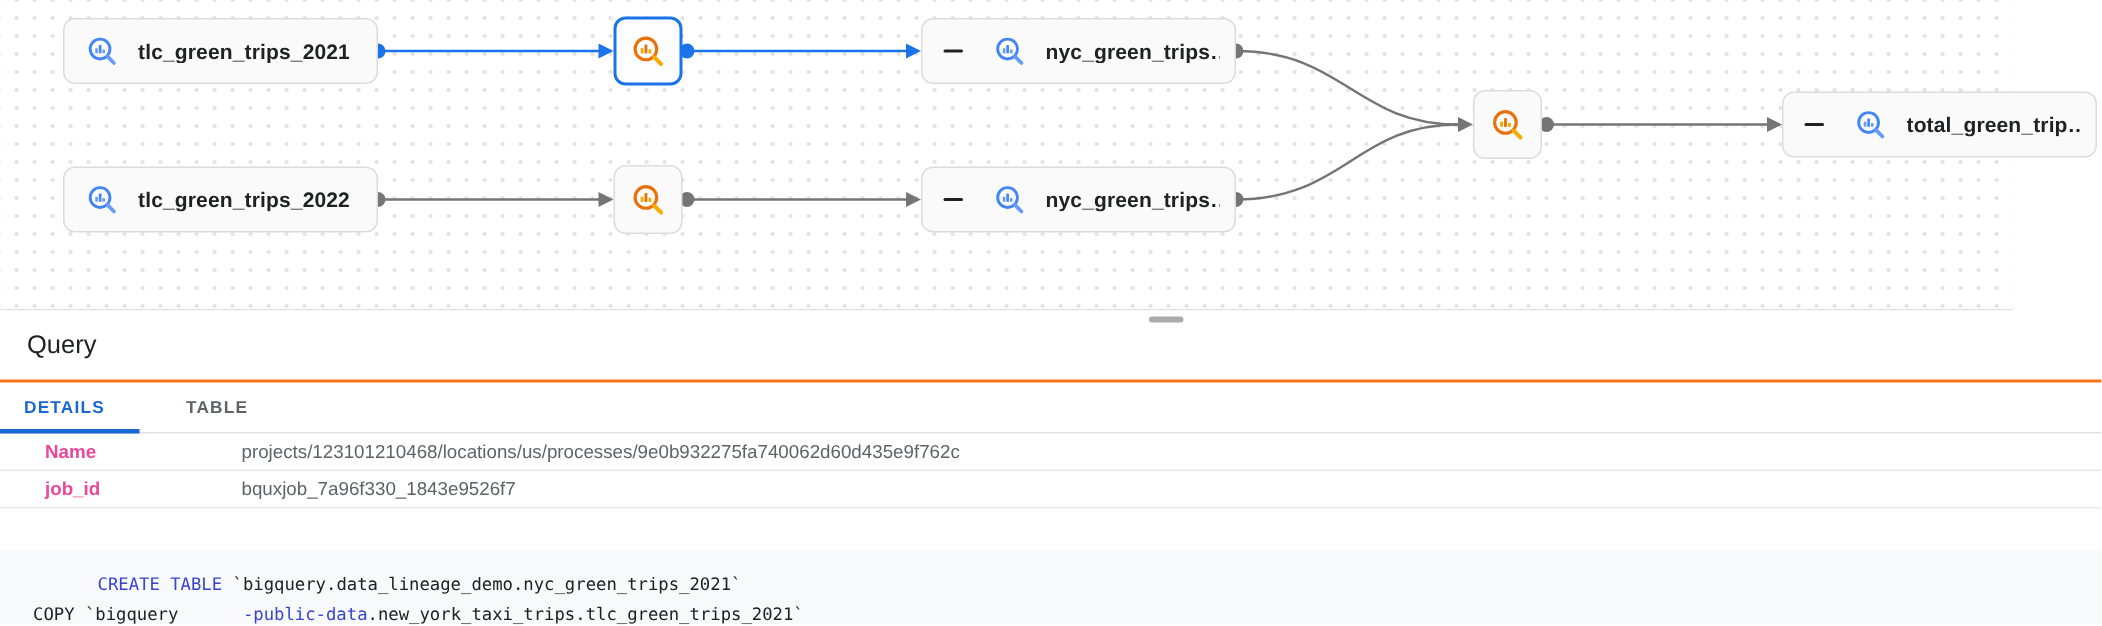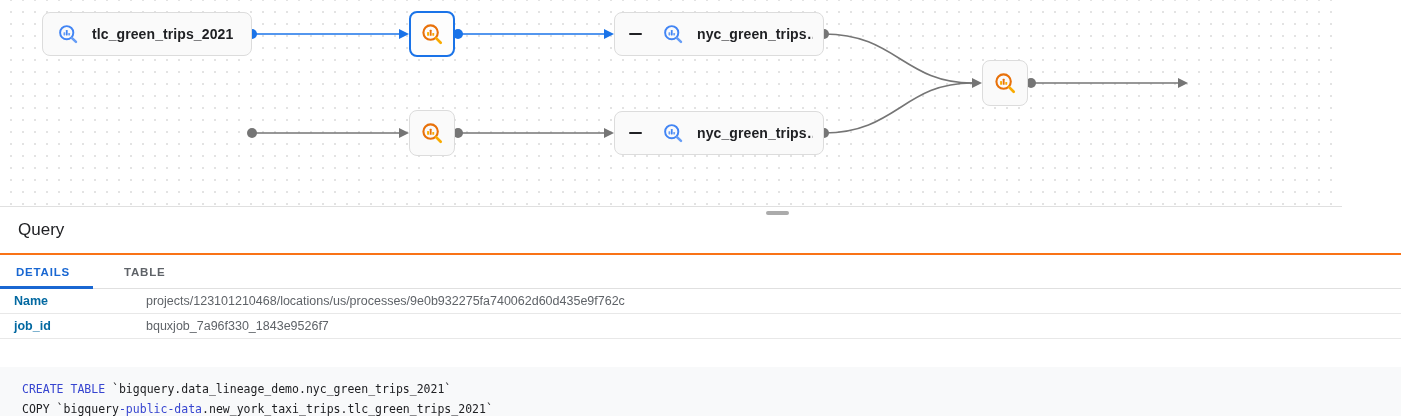--- a/index.html
+++ b/index.html
@@ -44,27 +44,27 @@
 
   .tabs { position:relative; height:34px; border-bottom:1px solid #e0e0e0; display:flex; align-items:stretch;text-align:right; }
   .tab { display:flex; align-items:center; font-size:11.5px; font-weight:700;
          letter-spacing:.8px; color:#5f6368; cursor:pointer; }
   .tab.details { width:93px; padding-left:16px; color:#1967d2; }
   .tab.runs { margin-left:25px; padding:0 6px; }
   .tab-indicator { position:absolute; left:0; bottom:-1px; width:93px; height:3px; background:#1967d2; }
 
   .field-row { display:flex; align-items:center; height:25px; border-bottom:1px solid #e8e8e8;
                font-size:12.5px; }
-  .field-label { width:146px; padding-left:14px; font-weight:700; color:#0369a1; flex:0 0 auto; }
+  .field-label { width:161px; padding-left:30px; font-weight:700; color:#ec4899; flex:0 0 auto; }
   .field-value { color:#5f6368; white-space:nowrap; overflow:hidden; }
 
   .code-block { margin-top:28px; height:49px; background:#f8f9fa; padding:13px 0 0 22px; }
   .code-line { font-family:"DejaVu Sans Mono","Liberation Mono",monospace; font-size:11.5px;
                line-height:19.5px; color:#202124; white-space:pre; }
-  .kw { color:#3745d0; }
+  .kw { color:#3745d0;margin-left:43px; }
 </style>
 </head>
 <body>
 
 <div class="graph">
 
   <svg class="edges" viewBox="0 0 1401 207">
 
     <path d="M252 34 H400" stroke="#1a73e8" stroke-width="1.7" fill="none"></path>
     <polygon points="399,29 409,34 399,39" fill="#1a73e8"></polygon>
@@ -94,20 +94,30 @@
     <svg class="bqicon" width="22" height="22" viewBox="0 0 24 24">
       <circle cx="10.6" cy="10.6" r="7.2" fill="none" stroke="#4285f4" stroke-width="2.1"></circle>
       <path d="M16.1 16.1 L20.7 20.7" stroke="#669df6" stroke-width="2.7" stroke-linecap="round"></path>
       <rect x="7.1" y="10" width="1.9" height="3.7" rx="0.5" fill="#669df6"></rect>
       <rect x="9.7" y="7.7" width="1.9" height="6" rx="0.5" fill="#4285f4"></rect>
       <rect x="12.3" y="10.9" width="1.9" height="2.8" rx="0.5" fill="#669df6"></rect>
     </svg>
     <span class="label">tlc_green_trips_2021</span>
   </div>
 
+  <div class="tnode" style="left:42px; top:111px;">
+    <svg class="bqicon" width="22" height="22" viewBox="0 0 24 24">
+      <circle cx="10.6" cy="10.6" r="7.2" fill="none" stroke="#4285f4" stroke-width="2.1"></circle>
+      <path d="M16.1 16.1 L20.7 20.7" stroke="#669df6" stroke-width="2.7" stroke-linecap="round"></path>
+      <rect x="7.1" y="10" width="1.9" height="3.7" rx="0.5" fill="#669df6"></rect>
+      <rect x="9.7" y="7.7" width="1.9" height="6" rx="0.5" fill="#4285f4"></rect>
+      <rect x="12.3" y="10.9" width="1.9" height="2.8" rx="0.5" fill="#669df6"></rect>
+    </svg>
+    <span class="label">tlc_green_trips_2022</span>
+  </div>
 
   <div class="pnode selected" style="left:409px; top:11px;">
     <svg class="bqicon" width="24" height="24" viewBox="0 0 24 24">
       <circle cx="10.6" cy="10.6" r="7.2" fill="none" stroke="#e8710a" stroke-width="2.1"></circle>
       <path d="M16.1 16.1 L20.7 20.7" stroke="#f9ab00" stroke-width="2.7" stroke-linecap="round"></path>
       <rect x="7.1" y="10" width="1.9" height="3.7" rx="0.5" fill="#f9ab00"></rect>
       <rect x="9.7" y="7.7" width="1.9" height="6" rx="0.5" fill="#e8710a"></rect>
       <rect x="12.3" y="10.9" width="1.9" height="2.8" rx="0.5" fill="#f9ab00"></rect>
     </svg>
   </div>
@@ -149,20 +159,31 @@
   <div class="pnode" style="left:982px; top:60px;">
     <svg class="bqicon" width="24" height="24" viewBox="0 0 24 24">
       <circle cx="10.6" cy="10.6" r="7.2" fill="none" stroke="#e8710a" stroke-width="2.1"></circle>
       <path d="M16.1 16.1 L20.7 20.7" stroke="#f9ab00" stroke-width="2.7" stroke-linecap="round"></path>
       <rect x="7.1" y="10" width="1.9" height="3.7" rx="0.5" fill="#f9ab00"></rect>
       <rect x="9.7" y="7.7" width="1.9" height="6" rx="0.5" fill="#e8710a"></rect>
       <rect x="12.3" y="10.9" width="1.9" height="2.8" rx="0.5" fill="#f9ab00"></rect>
     </svg>
   </div>
 
+  <div class="tnode" style="left:1188px; top:61px;">
+    <span class="minus"></span>
+    <svg class="bqicon" style="margin-left:7px;" width="22" height="22" viewBox="0 0 24 24">
+      <circle cx="10.6" cy="10.6" r="7.2" fill="none" stroke="#4285f4" stroke-width="2.1"></circle>
+      <path d="M16.1 16.1 L20.7 20.7" stroke="#669df6" stroke-width="2.7" stroke-linecap="round"></path>
+      <rect x="7.1" y="10" width="1.9" height="3.7" rx="0.5" fill="#669df6"></rect>
+      <rect x="9.7" y="7.7" width="1.9" height="6" rx="0.5" fill="#4285f4"></rect>
+      <rect x="12.3" y="10.9" width="1.9" height="2.8" rx="0.5" fill="#669df6"></rect>
+    </svg>
+    <span class="label">total_green_trip…</span>
+  </div>
 </div>
 
 <div>
 
   <div class="panel-header">
     <div class="drag-handle"></div>
     <div class="panel-title">Query</div>
   </div>
 
   <div class="tabs">

